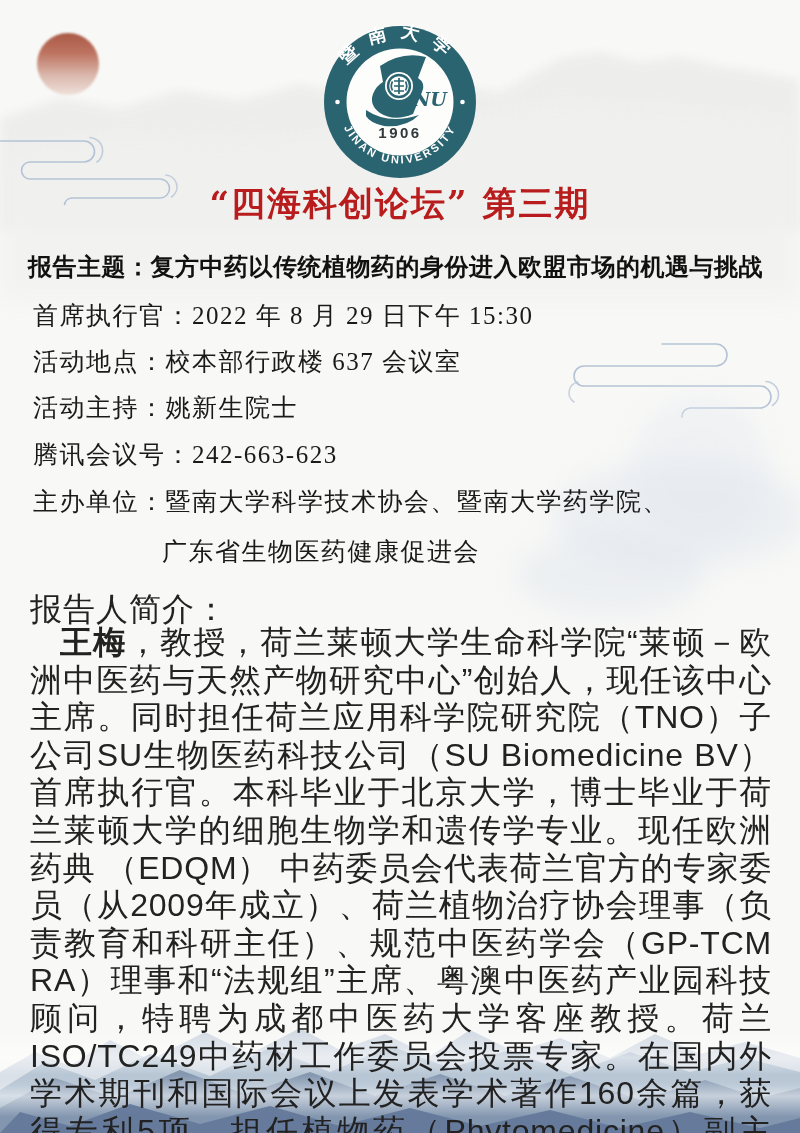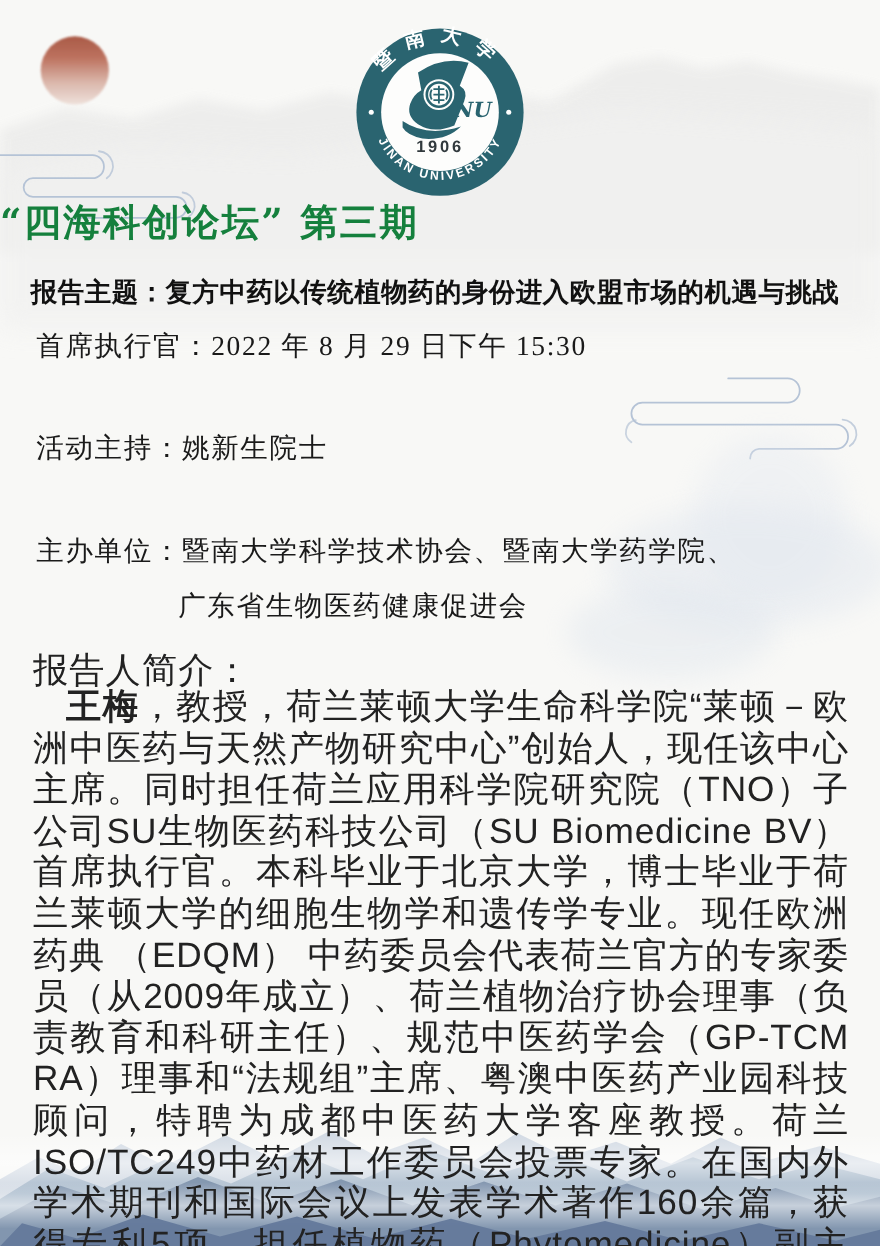--- a/index.html
+++ b/index.html
@@ -5,23 +5,23 @@
 <style>
   html,body{margin:0;padding:0;background:#e9e9e9;}
   .poster{
     width:800px;height:1133px;position:relative;margin:0 auto;
     background:#f8f8f6;overflow:hidden;color:#1d1d1d;
     font-family:"Liberation Sans","DejaVu Sans",sans-serif;
   }
   #bg-art{position:absolute;left:0;top:0;z-index:1;pointer-events:none;}
   #logo{position:absolute;left:322px;top:24px;z-index:2;}
   .title{
-    position:absolute;left:0;right:0;top:183px;margin:0;z-index:3;
+    position:absolute;left:0;right:0;top:183px;margin:0;text-align:center;z-index:3;
     font-family:"DejaVu Serif","Liberation Serif",serif;font-weight:700;
-    font-size:34px;line-height:1.2;letter-spacing:2px;color:#15803d;
+    font-size:34px;line-height:1.2;letter-spacing:2px;color:#b91c1c;
   }
   .topic{
     position:absolute;left:28px;top:252px;width:748px;z-index:3;
     font-family:Liberation Serif, serif;font-weight:700;
     font-size:24px;line-height:1.3;letter-spacing:.5px;color:#111;
   }
   .detail{
     position:absolute;left:33px;z-index:3;color:#1a1a1a;
     font-family:"Liberation Serif","DejaVu Serif",serif;
     font-size:25px;line-height:1.25;letter-spacing:1.5px;white-space:nowrap;
@@ -133,23 +133,25 @@
     </g>
     <text x="78" y="114" text-anchor="middle" font-size="15" font-weight="600" letter-spacing="2.5" fill="#31393d" font-family="Liberation Sans, DejaVu Sans, sans-serif">1906</text>
   </svg>
 
   <h1 class="title">“四海科创论坛” 第三期</h1>
 
   <div class="topic"><span>报告主题：</span><span>复方中药以传统植物药的身份进入欧盟市场的机遇与挑战</span></div>
 
   <div class="detail d0"><span>首席执行官：</span><span>2022 年 8 月 29 日下午 15:30</span></div>
 
+  <div class="detail d1"><span>活动地点：</span><span>校本部行政楼 637 会议室</span></div>
 
   <div class="detail d2"><span>活动主持：</span><span>姚新生院士</span></div>
 
+  <div class="detail d3"><span>腾讯会议号：</span><span>242-663-623</span></div>
 
   <div class="detail d5"><span>广东省生物医药健康促进会</span></div>
 
   <div class="detail d4"><span>主办单位：</span><span>暨南大学科学技术协会、暨南大学药学院、</span></div>
 
   <div class="bio-heading">报告人简介：</div>
   <p class="bio"><span class="speaker">王梅</span><span>，教授，荷兰莱顿大学生命科学院“莱顿－欧洲中医药与天然产物研究中心”创始人，现任该中心主席。同时担任荷兰应用科学院研究院（TNO）子公司SU生物医药科技公司（SU Biomedicine BV）首席执行官。本科毕业于北京大学，博士毕业于荷兰莱顿大学的细胞生物学和遗传学专业。现任欧洲药典 （EDQM） 中药委员会代表荷兰官方的专家委员（从2009年成立）、荷兰植物治疗协会理事（负责教育和科研主任）、规范中医药学会（GP-TCM RA）理事和“法规组”主席、粤澳中医药产业园科技顾问，特聘为成都中医药大学客座教授。荷兰ISO/TC249中药材工作委员会投票专家。在国内外学术期刊和国际会议上发表学术著作160余篇，获得专利5项。担任植物药（Phytomedicine）副主编，获2018年国际岐黄奖，2020世界中医药学会联合会中医药国际贡献奖-科技进步二等奖。</span></p>
 
 </div>
 

